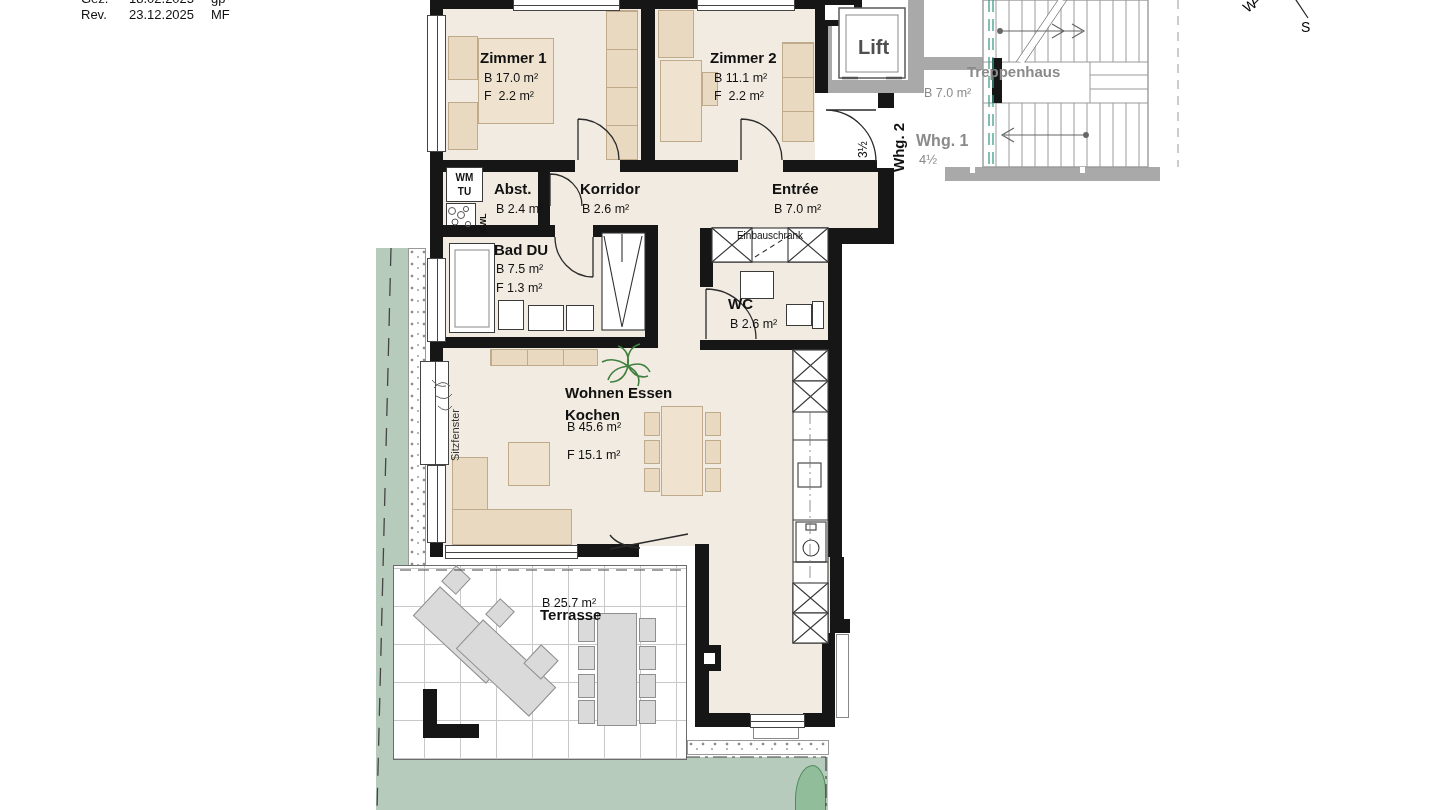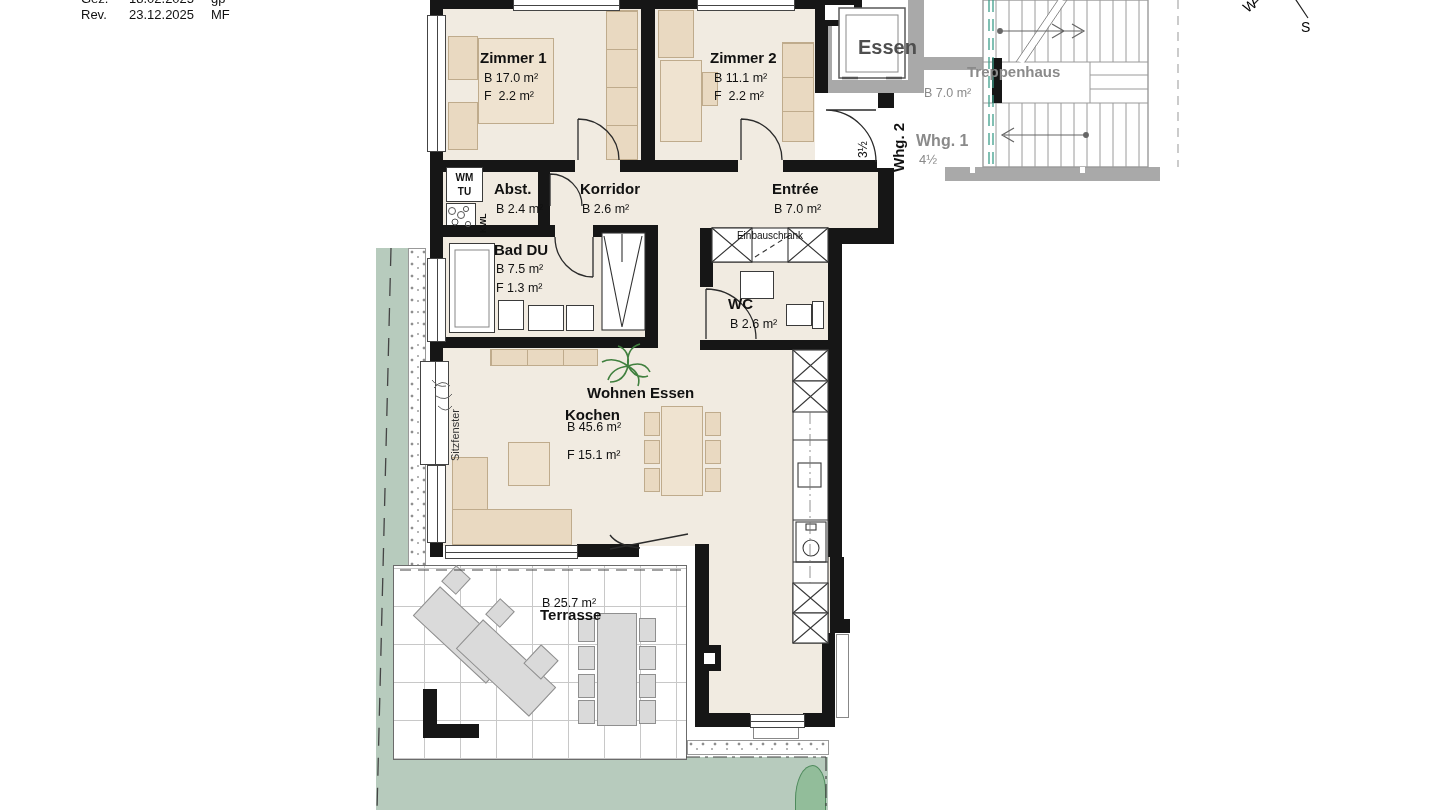--- a/index.html
+++ b/index.html
@@ -302,35 +302,35 @@
   <div class="lbl" style="left:772px;top:180px;">Entrée</div>
   <div class="sub" style="left:774px;top:202px;">B 7.0 m²</div>
 
   <div class="lbl" style="left:494px;top:241px;">Bad DU</div>
   <div class="sub" style="left:496px;top:262px;">B 7.5 m²</div>
   <div class="sub" style="left:496px;top:281px;">F 1.3 m²</div>
 
   <div class="lbl" style="left:728px;top:295px;">WC</div>
   <div class="sub" style="left:730px;top:317px;">B 2.6 m²</div>
 
-  <div class="lbl" style="left:565px;top:384px;margin-left:22px;">Wohnen Essen</div>
+  <div class="lbl" style="left:565px;top:384px;">Wohnen Essen</div>
   <div class="lbl" style="left:565px;top:406px;">Kochen</div>
   <div class="sub" style="left:567px;top:420px;">B 45.6 m²</div>
   <div class="sub" style="left:567px;top:448px;">F 15.1 m²</div>
 
   <div class="lbl" style="left:540px;top:606px;">Terrasse</div>
   <div class="sub" style="left:542px;top:596px;">B 25.7 m²</div>
 
   <div class="lbl muted" style="left:967px;top:63px;">Treppenhaus</div>
   <div class="sub muted" style="left:924px;top:86px;">B 7.0 m²</div>
 
   <div class="lbl muted" style="left:916px;top:132px;font-size:16px;">Whg. 1</div>
   <div class="sub muted" style="left:919px;top:152px;font-size:13px;">4½</div>
 
-  <div class="lbl" style="left:858px;top:36px;font-size:20px;color:#4f4f4f;z-index:9;">Essen</div>
+  <div class="lbl" style="left:858px;top:36px;font-size:20px;color:#4f4f4f;z-index:9;">Lift</div>
 
   <div class="abs" style="left:712px;top:230px;width:116px;text-align:center;font-size:10px;z-index:9;">Einbauschrank</div>
 
   <div class="lbl rot" style="left:890px;top:172px;font-size:15px;">Whg. 2</div>
   <div class="sub rot" style="left:856px;top:158px;font-size:12px;">3½</div>
   <div class="abs rot" style="left:449px;top:461px;font-size:11px;color:#333;z-index:9;">Sitzfenster</div>
   <div class="abs rot" style="left:478px;top:233px;font-size:8.5px;font-weight:bold;z-index:9;">KWL</div>
 
 </div>
 

